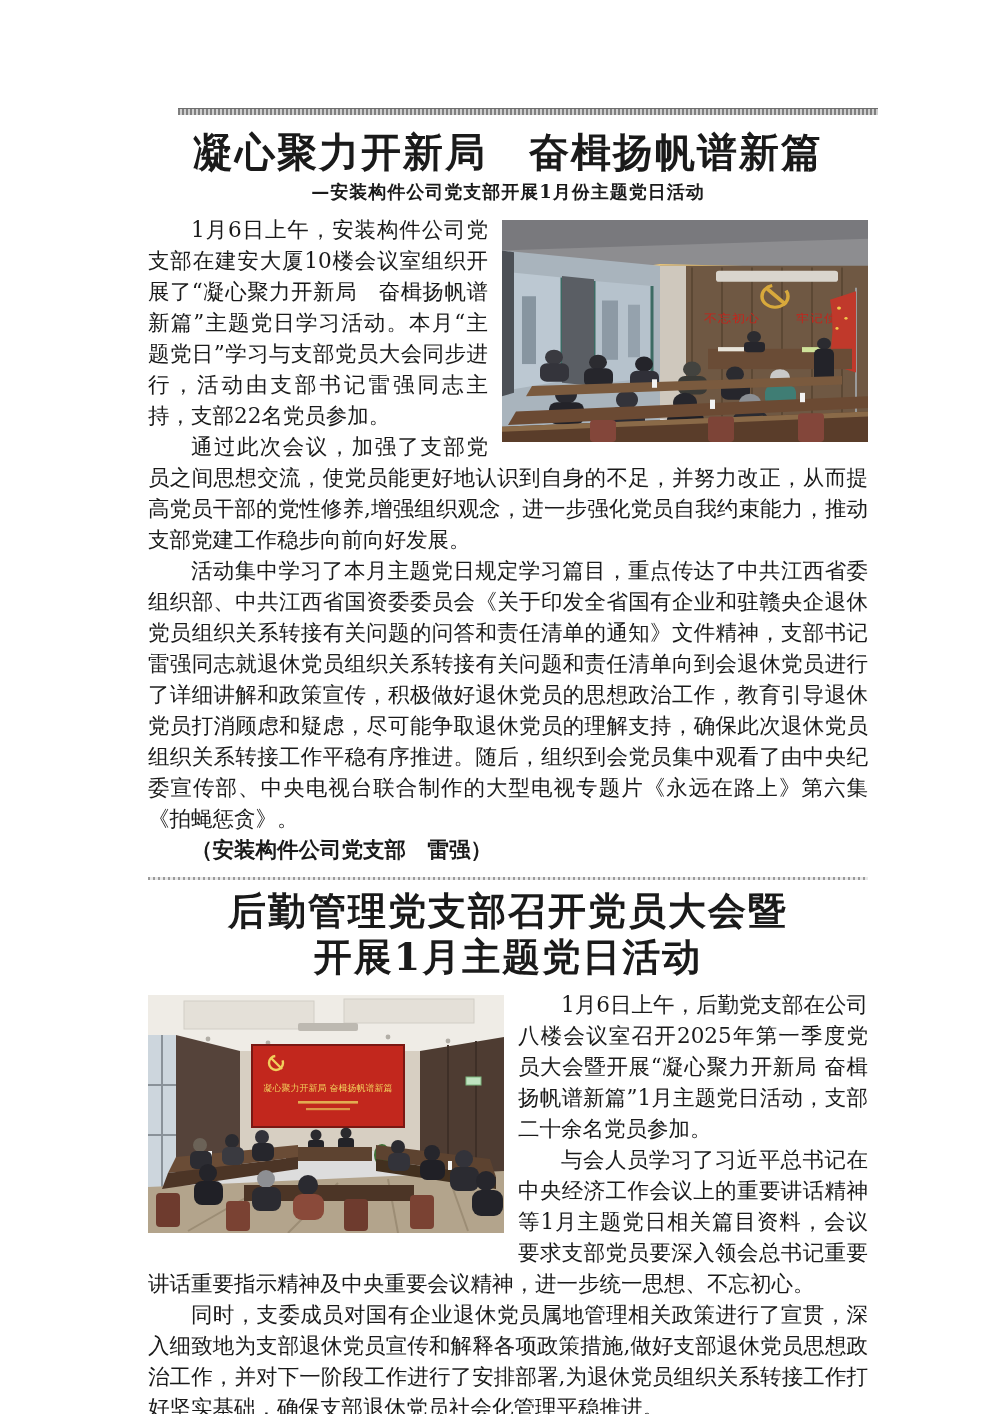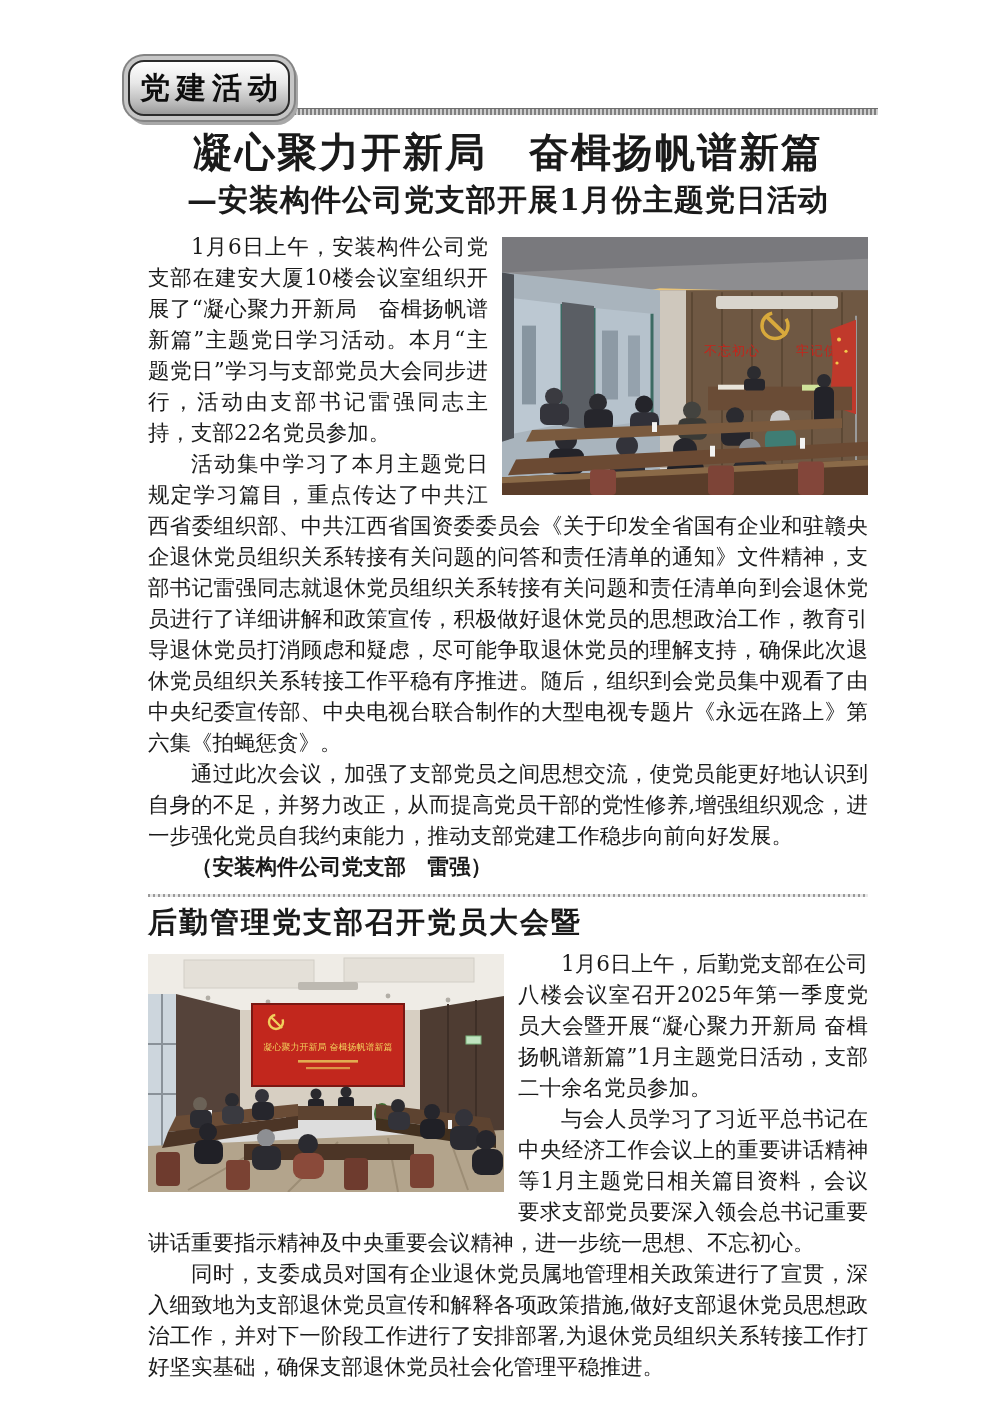--- a/index.html
+++ b/index.html
@@ -37,63 +37,60 @@
     border-top: 1px solid #6e6e6e;
     z-index: 1;
   }
 
   
   .title1 {
     font-size: 40px; font-weight: bold; text-align: center;
     letter-spacing: 2px; line-height: 1.2; margin: 6px 0 4px;
   }
   .subtitle1 {
-    font-size: 30px; font-weight: 600; text-align: center;
+    font-size: 18px; font-weight: 600; text-align: center;
     letter-spacing: 1px; margin-bottom: 10px;
   }
   .title2 {
-    font-size: 29px; font-weight: bold; 
+    font-size: 38px; font-weight: bold; text-align: center;
     letter-spacing: 2px; line-height: 1.22; margin: 8px 0 8px;
   }
 
   
   .body { overflow: visible; }
   .body::after { content:""; display:block; clear:both; }
   .body p {
     font-size: 21.5px; line-height: 31px;
     text-align: justify; text-indent: 2em;
   }
   .sig {
     font-family: Liberation Mono, monospace;
     font-weight: bold; font-size: 22px; line-height: 34px;
     text-align: right; padding-right: 6px; margin-top: 2px;
   }
 
   
   figure.photo { background:#ddd; }
-  .photo-right { float: right; width: 366px; height: 258px; margin: 6px 0 12px 14px; }
+  .photo-right { float: right; width: 366px; height: 222px; margin: 6px 0 12px 14px; }
   .photo-left  { float: left;  width: 356px; height: 238px; margin: 6px 14px 8px 0; }
   figure.photo svg { display:block; width:100%; height:100%; }
 
   
   .divider-thin {
     height: 3px; margin: 10px 0 4px;
     background: repeating-linear-gradient(90deg,#9b9b9b 0 2px,#e9e9e9 2px 5px);
   }
 </style>
 </head>
 <body>
 
 <div class="page">
   <div class="content">
 
     <div class="header">
-      <div class="badge">
-        <span>党建活动</span>
-      </div>
       <div class="badge-line"></div>
     </div>
 
     <section>
       <h1 class="title1">凝心聚力开新局　奋楫扬帆谱新篇</h1>
       <h2 class="subtitle1">—安装构件公司党支部开展1月份主题党日活动</h2>
 
       <div class="body">
         <figure class="photo photo-right">
           <svg viewBox="0 0 366 262" preserveAspectRatio="none">
@@ -175,31 +172,32 @@
             <rect x="208" y="212" width="5" height="11" fill="#f2f2f2"></rect>
             <rect x="298" y="204" width="5" height="11" fill="#f2f2f2"></rect>
 
             <rect x="88" y="236" width="26" height="26" rx="4" fill="#83463a"></rect>
             <rect x="206" y="232" width="26" height="30" rx="4" fill="#7d4437"></rect>
             <rect x="296" y="228" width="26" height="34" rx="4" fill="#83463a"></rect>
           </svg>
         </figure>
 
         <p>1月6日上午，安装构件公司党支部在建安大厦10楼会议室组织开展了“凝心聚力开新局　奋楫扬帆谱新篇”主题党日学习活动。本月“主题党日”学习与支部党员大会同步进行，活动由支部书记雷强同志主持，支部22名党员参加。</p>
+        <p>通过此次会议，加强了支部党员之间思想交流，使党员能更好地认识到自身的不足，并努力改正，从而提高党员干部的党性修养,增强组织观念，进一步强化党员自我约束能力，推动支部党建工作稳步向前向好发展。</p>
         <p>活动集中学习了本月主题党日规定学习篇目，重点传达了中共江西省委组织部、中共江西省国资委委员会《关于印发全省国有企业和驻赣央企退休党员组织关系转接有关问题的问答和责任清单的通知》文件精神，支部书记雷强同志就退休党员组织关系转接有关问题和责任清单向到会退休党员进行了详细讲解和政策宣传，积极做好退休党员的思想政治工作，教育引导退休党员打消顾虑和疑虑，尽可能争取退休党员的理解支持，确保此次退休党员组织关系转接工作平稳有序推进。随后，组织到会党员集中观看了由中央纪委宣传部、中央电视台联合制作的大型电视专题片《永远在路上》第六集《拍蝇惩贪》。</p>
-        <p>通过此次会议，加强了支部党员之间思想交流，使党员能更好地认识到自身的不足，并努力改正，从而提高党员干部的党性修养,增强组织观念，进一步强化党员自我约束能力，推动支部党建工作稳步向前向好发展。</p>
         <p class="sig">（安装构件公司党支部　雷强）</p>
       </div>
     </section>
 
     <div class="divider-thin"></div>
 
     <section>
       <h1 class="title2">
         <span>后勤管理党支部召开党员大会暨</span><br>
+        <span>开展1月主题党日活动</span>
       </h1>
 
       <div class="body">
         <figure class="photo photo-left">
           <svg viewBox="0 0 356 238" preserveAspectRatio="none">
 
             <rect x="0" y="0" width="356" height="70" fill="#efece6"></rect>
             <rect x="36" y="6" width="130" height="28" fill="#e4e0d8" stroke="#d2cec6"></rect>
             <rect x="196" y="4" width="130" height="24" fill="#e4e0d8" stroke="#d2cec6"></rect>
             <rect x="150" y="28" width="60" height="8" rx="2" fill="#bdb9b1"></rect>

